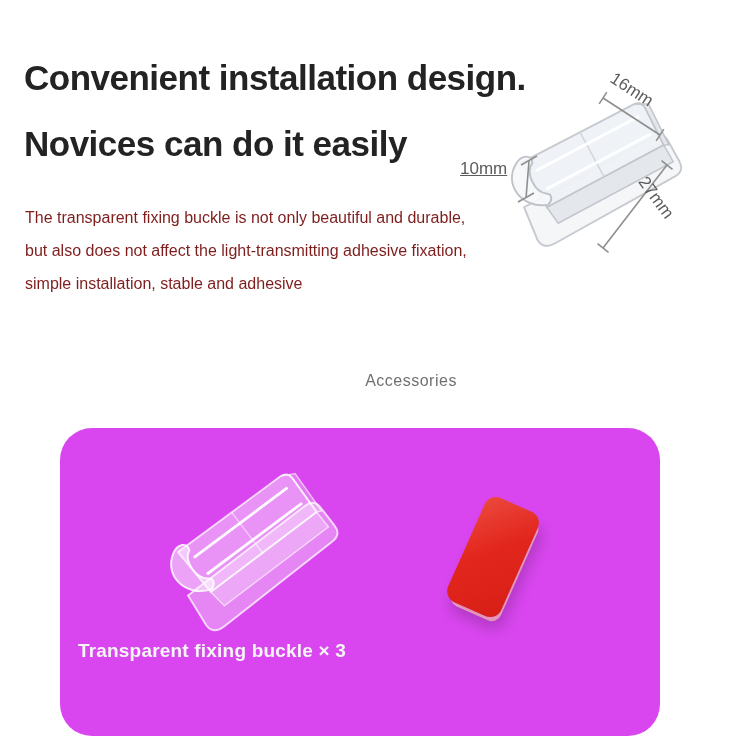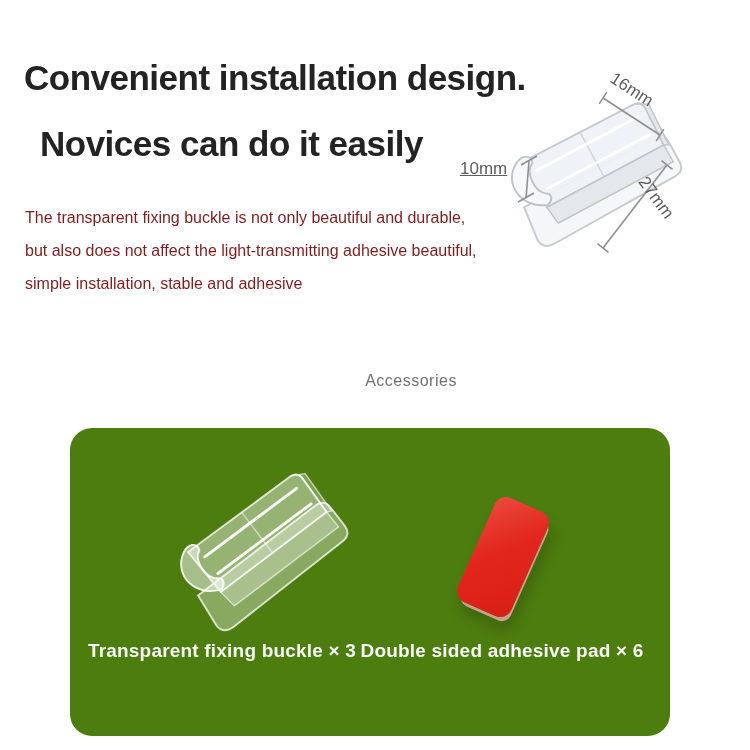--- a/index.html
+++ b/index.html
@@ -6,21 +6,21 @@
   .stage{
     position:relative;width:686px;height:750px;background:#ffffff;overflow:hidden;
     font-family:"Liberation Sans","DejaVu Sans",sans-serif;
   }
   
   .heading{
     position:absolute;left:24px;color:#232323;font-size:35px;font-weight:700;
     letter-spacing:-0.5px;white-space:nowrap;
   }
   .heading.line1{top:58px;}
-  .heading.line2{top:124px;margin-left:16px;}
+  .heading.line2{top:124px;}
   .desc{position:absolute;left:25px;top:201px;color:#7f1d1d;font-size:16px;}
   .desc .dline{white-space:nowrap;line-height:33px;}
   
   .dim-figure{position:absolute;left:458px;top:66px;width:254px;height:205px;}
   .dim-figure .clip-svg{position:absolute;left:28px;top:30px;}
   .dim-overlay{position:absolute;left:0;top:0;}
   .dim-overlay line{stroke:#8f8f8f;stroke-width:1.6;}
   .dim-label{
     position:absolute;color:#5c5c5c;font-size:17px;white-space:nowrap;
   }
@@ -39,22 +39,22 @@
   .panel-clip .cw{fill:rgba(255,255,255,0.28);stroke:rgba(255,255,255,0.6);stroke-width:1.5;}
   .panel-clip .cc{fill:rgba(255,255,255,0.5);stroke:rgba(255,255,255,0.85);stroke-width:2;}
   .panel-clip .cs{stroke:rgba(255,255,255,0.5);stroke-width:1.5;fill:none;}
   .panel-clip .ch{stroke:rgba(255,255,255,0.95);stroke-width:3;fill:none;stroke-linecap:round;}
   
   .acc-title{
     position:absolute;left:0;top:372px;width:750px;text-align:center;
     color:#707070;font-size:16px;font-weight:400;letter-spacing:0.5px;margin-left:36px;
   }
   .panel{
-    position:absolute;left:70px;top:428px;width:600px;height:308px;
-    background:#4d7c0f;border-radius:22px;
+    position:absolute;left:60px;top:428px;width:600px;height:308px;
+    background:#d946ef;border-radius:32px;
   }
   .panel .clip-photo{position:absolute;left:85px;top:38px;}
   .pad{
     position:absolute;left:404px;top:72px;width:58px;height:114px;border-radius:12px;
     background:linear-gradient(135deg,#ec4a3e 0%,#e2261d 45%,#d71f16 100%);
     transform:rotate(24deg);
     box-shadow:4px 5px 0 -2px rgba(242,182,178,0.75), 8px 10px 14px rgba(0,0,0,0.18);
   }
   .panel-label{
     position:absolute;top:212px;transform:translateX(-50%);
@@ -66,21 +66,21 @@
 </head>
 <body>
 
 <div class="stage">
 
   <div class="heading line1">Convenient installation design.</div>
   <div class="heading line2">Novices can do it easily</div>
 
   <div class="desc">
     <div class="dline">The transparent fixing buckle is not only beautiful and durable,</div>
-    <div class="dline">but also does not affect the light-transmitting adhesive beautiful,</div>
+    <div class="dline">but also does not affect the light-transmitting adhesive fixation,</div>
     <div class="dline">simple installation, stable and adhesive</div>
   </div>
 
   <div class="dim-figure">
     <svg class="clip-svg fig-clip" width="200" height="152" viewBox="0 0 210 160">
       <g transform="rotate(-24 110 88)">
         <path class="cb" d="M34,86 L188,74 Q200,73 201,84 L203,108 Q204,120 192,121 L48,134 Q34,135 33,123 Z"></path>
         <path class="cf" d="M50,42 L184,34 Q192,34 193,42 L195,86 L56,96 Z"></path>
         <path class="cs" d="M120,38 L124,92"></path>
         <path class="cw" d="M56,96 L195,86 L197,106 L60,116 Z"></path>
@@ -119,16 +119,15 @@
         <path class="cs" d="M120,38 L124,92"></path>
         <path class="cw" d="M56,96 L195,86 L197,106 L60,116 Z"></path>
         <path class="cw" d="M184,34 L198,40 L200,88 L195,86 L193,42 Q192,35 184,34 Z"></path>
         <path class="cc" d="M58,94 C30,86 24,54 46,40 C54,35 64,38 61,47 C50,53 50,76 62,83 C67,86 64,92 58,94 Z"></path>
         <path class="ch" d="M62,56 L182,48"></path>
         <path class="ch" d="M64,78 L186,70"></path>
       </g>
     </svg>
     <div class="pad"></div>
     <div class="panel-label l1">Transparent fixing buckle × 3</div>
-    <div class="panel-label l2">Double sided adhesive pad × 6</div>
   </div>
 
 </div>
 
 </body></html>

